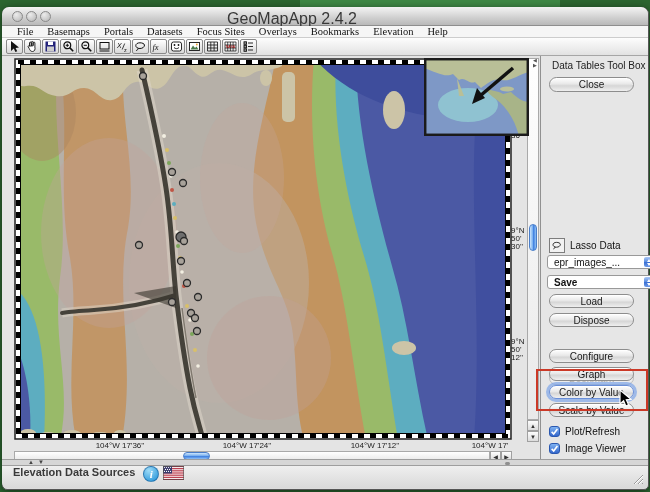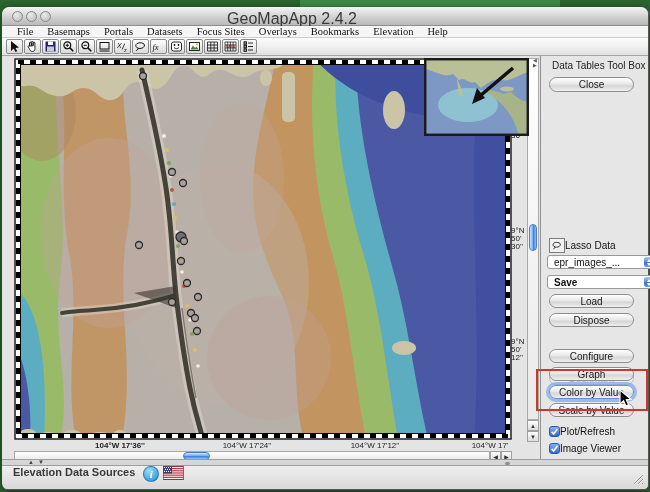--- a/index.html
+++ b/index.html
@@ -47,21 +47,21 @@
   .dd{position:absolute;left:547px;width:110px;height:14px;background:#fff;border:1px solid #999;border-radius:3px;
       font-size:10px;color:#111;display:flex;align-items:center;padding-left:6px;box-sizing:border-box;}
   .dd .stepper{position:absolute;right:1px;top:1px;width:11px;height:10px;border-radius:2px;
       background:linear-gradient(#aac8f5,#5b8de0 48%,#3a6fd2 52%,#6d9ae8);}
   .dd .stepper:before,.dd .stepper:after{content:"";position:absolute;left:3px;border-left:2.5px solid transparent;border-right:2.5px solid transparent;}
   .dd .stepper:before{top:1.5px;border-bottom:3px solid #fff;}
   .dd .stepper:after{bottom:1.5px;border-top:3px solid #fff;}
   .cb-row{position:absolute;left:549px;display:flex;align-items:center;}
   .cb-box{width:11px;height:11px;border-radius:3px;border:1px solid #2a58b0;
           background:linear-gradient(#7fb3f2,#3467cc);display:flex;align-items:center;justify-content:center;box-sizing:border-box;}
-  .cb-label{font-size:10px;color:#111;white-space:nowrap;}
+  .cb-label{font-size:10px;color:#111;margin-left:5px;white-space:nowrap;}
   #lasso-row{left:549px;top:238px;display:flex;align-items:center;}
   #lasso-btn{width:14px;height:13px;border:1px solid #7d7d7d;background:#f2f2f2;display:flex;align-items:center;justify-content:center;}
   
   #red-rect{left:536px;top:369px;width:112px;height:42px;border:2.5px solid #cb3927;box-sizing:border-box;z-index:40;}
   #cursor{left:619px;top:389px;z-index:50;}
   
   #divider{left:2px;top:459px;width:646px;height:7px;background:#d6d6d6;border-top:1px solid #9e9e9e;border-bottom:1px solid #9e9e9e;box-sizing:border-box;}
   .div-arrow{position:absolute;font-size:6px;color:#444;top:-1px;}
   #statusbar{left:2px;top:466px;width:646px;height:22px;background:linear-gradient(#efefef,#d9d9d9);
              border-radius:0 0 5px 5px;display:flex;}
@@ -298,21 +298,21 @@
     <path d="M0 0 H105 V14 C95 16 87 24 77 22 C69 20 63 26 57 30 L51 24 C45 27 41 18 35 22 L29 16 C21 20 12 14 0 10 Z" fill="#b9bf97"></path>
     <path d="M33 20 L40 38 L35 38 Z" fill="#b9bf97"></path>
     <ellipse cx="83" cy="31" rx="7" ry="2.5" fill="#b9bf97"></ellipse>
     <path d="M61 30 C69 34 73 32 79 36 L87 34 C93 40 99 44 105 44 V78 H95 C91 62 83 50 73 42 C67 38 63 34 61 30 Z" fill="#a8b488"></path>
     <path d="M89 10 L56 38" stroke="#111" stroke-width="3.5" fill="none"></path>
     <polygon points="48,46 61,40 53,30" fill="#111"></polygon>
     <rect x="1.2" y="1.2" width="102.6" height="75.6" fill="none" stroke="#1b1b1b" stroke-width="2.5"></rect>
   </svg>
 
   <div id="lon-labels">
-      <div class="axis-label" style="left: 120px; top: 441px; font-weight: bold;">104°W 17'36''</div>
+      <div class="axis-label" style="left: 120px; top: 441px;">104°W 17'36''</div>
       <div class="axis-label" style="left: 247px; top: 441px;">104°W 17'24''</div>
       <div class="axis-label" style="left: 375px; top: 441px;">104°W 17'12''</div>
       <div class="axis-label" style="left: 490px; top: 441px;">104°W 17'</div>
     </div>
   <div id="lat-labels">
       <div class="lat-block" style="top: 132px;">
         <div>36</div>
       </div>
       <div class="lat-block" style="top: 227px;">
         <div>9°N</div>

